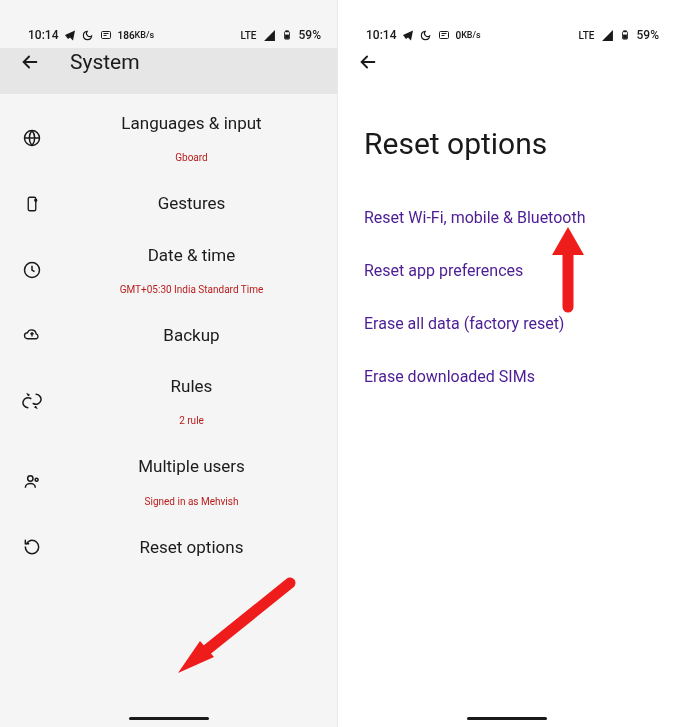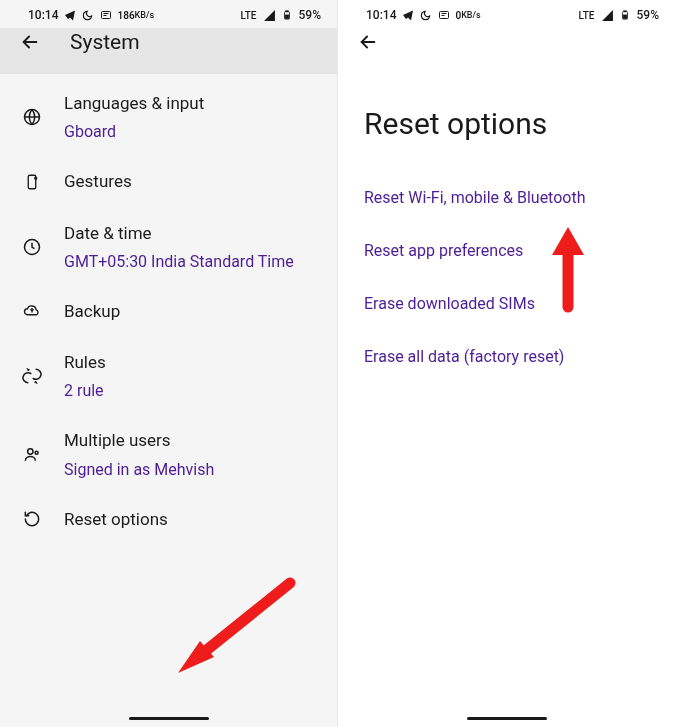--- a/index.html
+++ b/index.html
@@ -30,20 +30,21 @@
       align-items: center;
       padding: 8px 16px 6px 28px;
       font-size: 12px;
       color: #1a1a1a;
       font-weight: 500;
     }
     .statusbar .left, .statusbar .right {
       display: flex;
       align-items: center;
       gap: 5px;
+      margin-top: 20px;
     }
     .statusbar .stat-icon { width: 13px; height: 13px; display:inline-flex; align-items:center; justify-content:center;}
     .statusbar .kbs { font-size: 9px; line-height: 9px; display:flex; flex-direction:row; align-items:flex-start;}
     .statusbar .kbs .n { font-size: 10px; font-weight:600;}
     .statusbar .lte { font-size: 10px; font-weight:500; margin-right:1px;}
 
     
     .appbar {
       display: flex;
       align-items: center;
@@ -59,23 +60,23 @@
     .list { padding: 4px 0 0 0; background:#f5f5f5; flex:1;}
     .phone + .phone .list { background:#fff; }
     .row {
       display: flex;
       align-items: center;
       gap: 22px;
       padding: 15px 18px 15px 22px;
       position: relative;
     }
     .row .icon { width: 20px; height: 20px; flex-shrink:0; display:flex; align-items:center; justify-content:center; color:#1a1a1a;}
-    .row .labels { flex:1; min-width:0;}
+    .row .labels { flex:1; min-width:0;text-align:center;}
     .row .primary { font-size: 17px; color:#1c1c1c; font-weight:400; line-height:1.25;}
-    .row .secondary { font-size: 16px; color:#4c1d95; margin-top:8px; font-weight:400;}
+    .row .secondary { font-size: 10px; color:#b91c1c; margin-top:18px; font-weight:400;}
 
     
     .bigtitle {
       font-size: 30px;
       color: #1a1a1a;
       font-weight: 400;
       padding: 48px 26px 30px 26px;
     }
     .option {
       padding: 17px 26px;
@@ -311,22 +312,22 @@
       <svg viewBox="0 0 24 24" width="22" height="22" fill="none" stroke="#1a1a1a" stroke-width="2" stroke-linecap="round">
           <path d="M19 12H5M11 6l-6 6 6 6"></path>
         </svg>
     </span>
   </div>
 
   <div class="list">
     <div class="bigtitle">Reset options</div>
     <div class="option">Reset Wi-Fi, mobile &amp; Bluetooth</div>
     <div class="option">Reset app preferences</div>
+    <div class="option">Erase all data (factory reset)</div>
     <div class="option">Erase downloaded SIMs</div>
-    <div class="option">Erase all data (factory reset)</div>
   </div>
 
   <div class="navpill"></div>
 
   <svg class="arrow" style="left:200px; top:225px;" width="60" height="90" viewBox="0 0 60 90">
     <path d="M30 82 L30 22" stroke="#ef1c1c" stroke-width="11" stroke-linecap="round"></path>
     <path d="M30 2 L14 30 L46 30 Z" fill="#ef1c1c"></path>
   </svg>
 
 </div>

